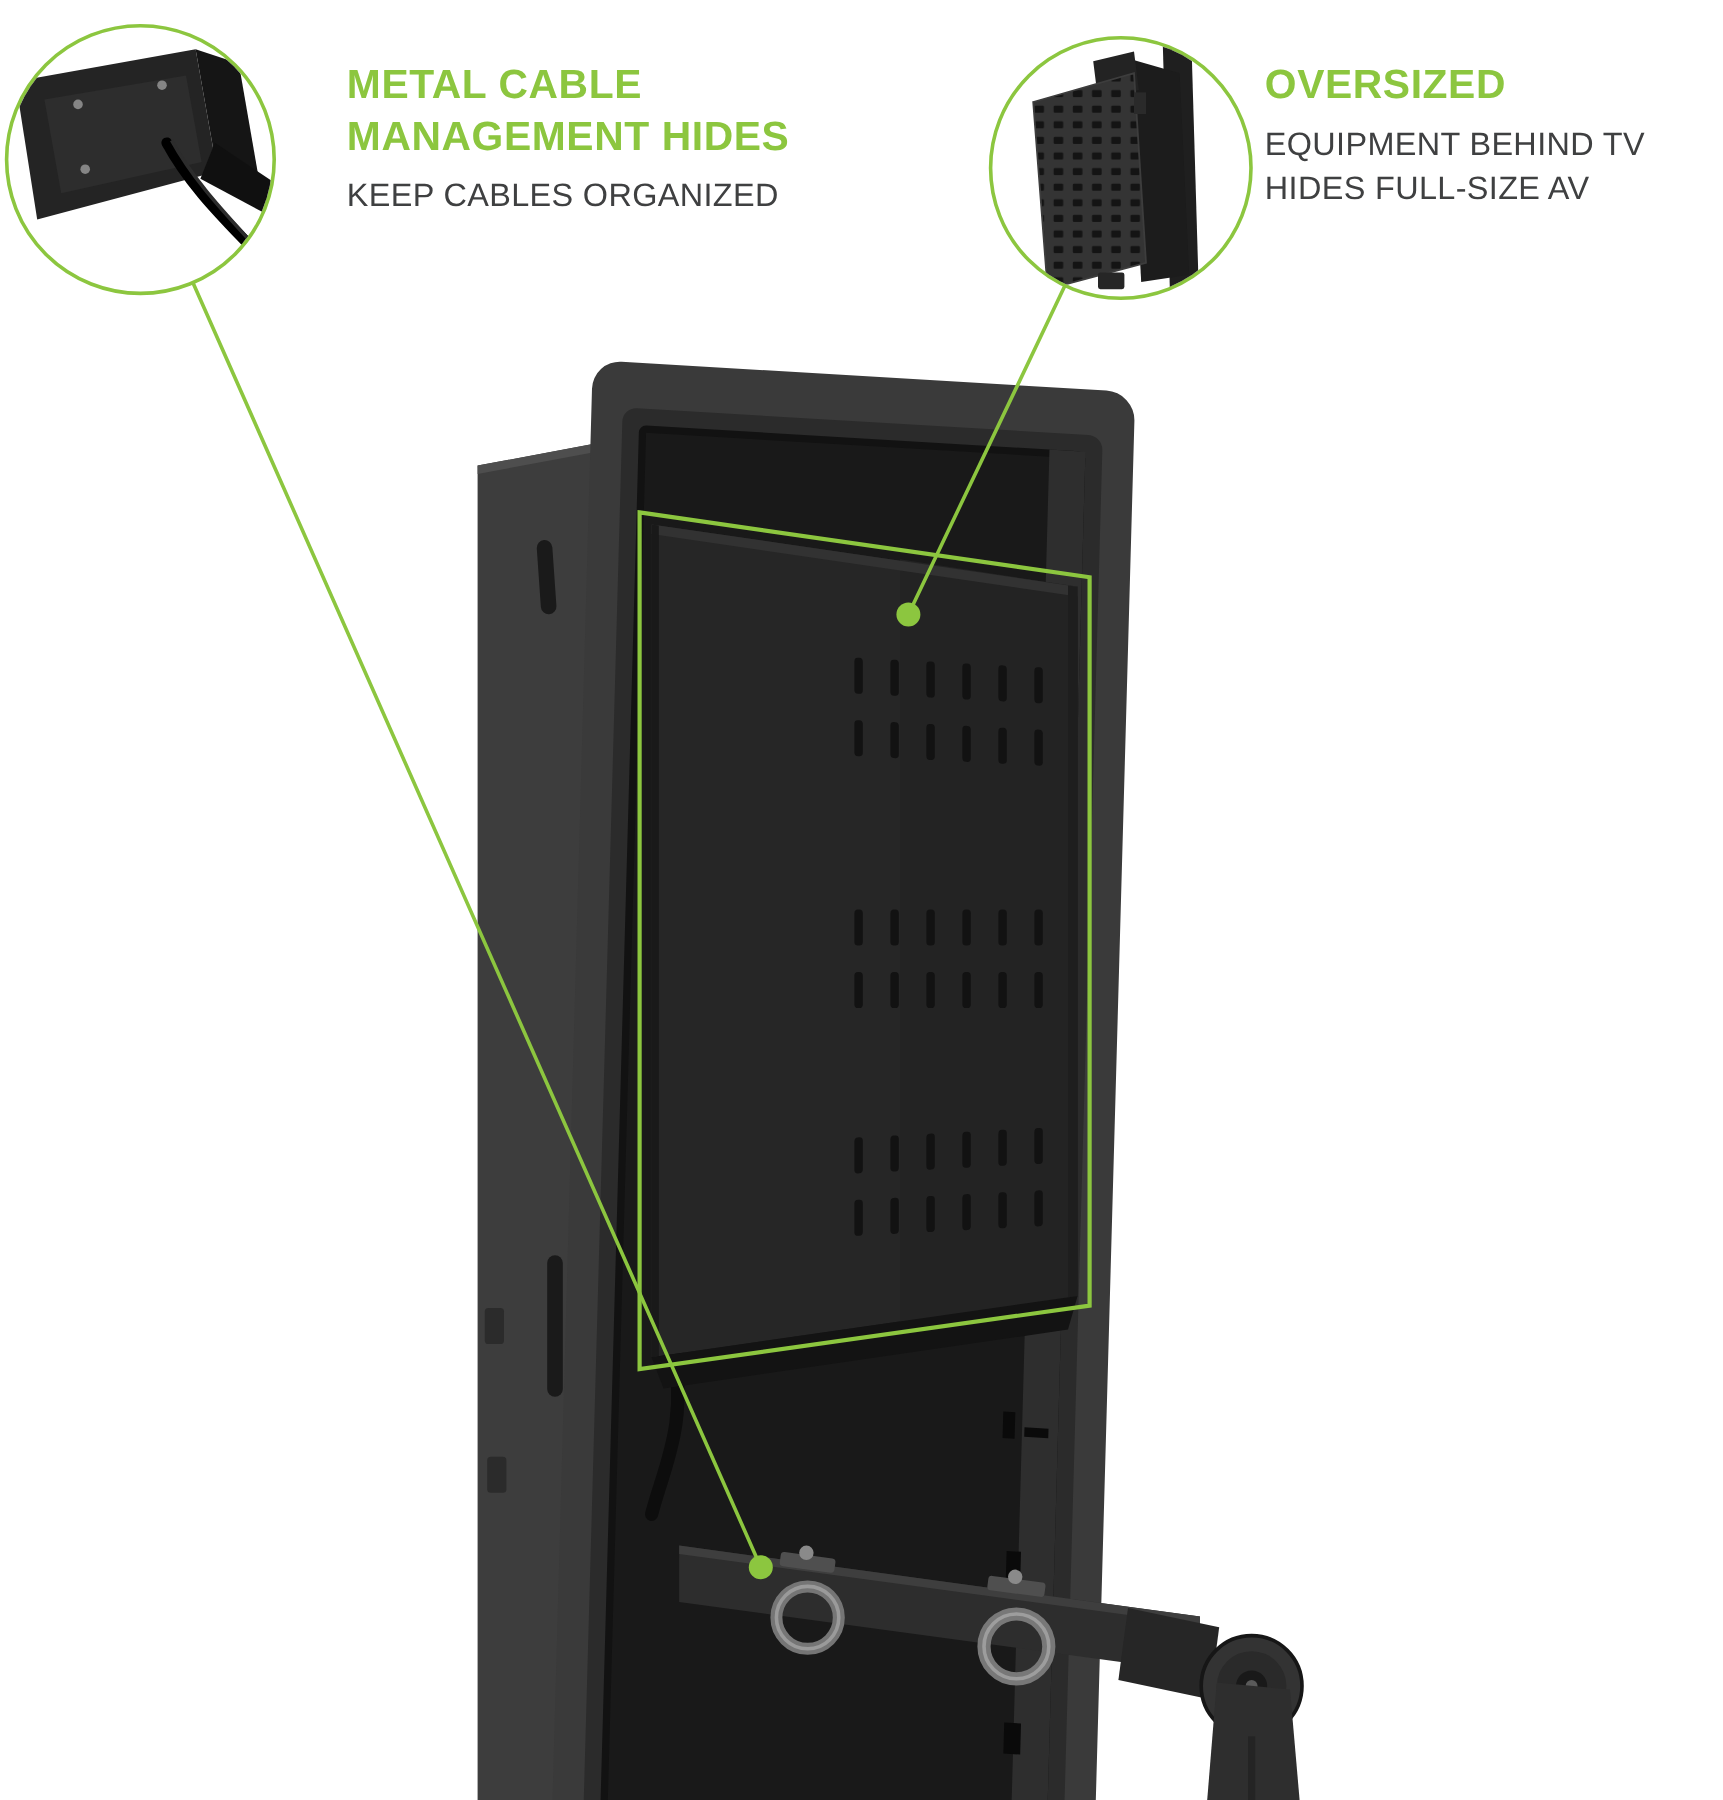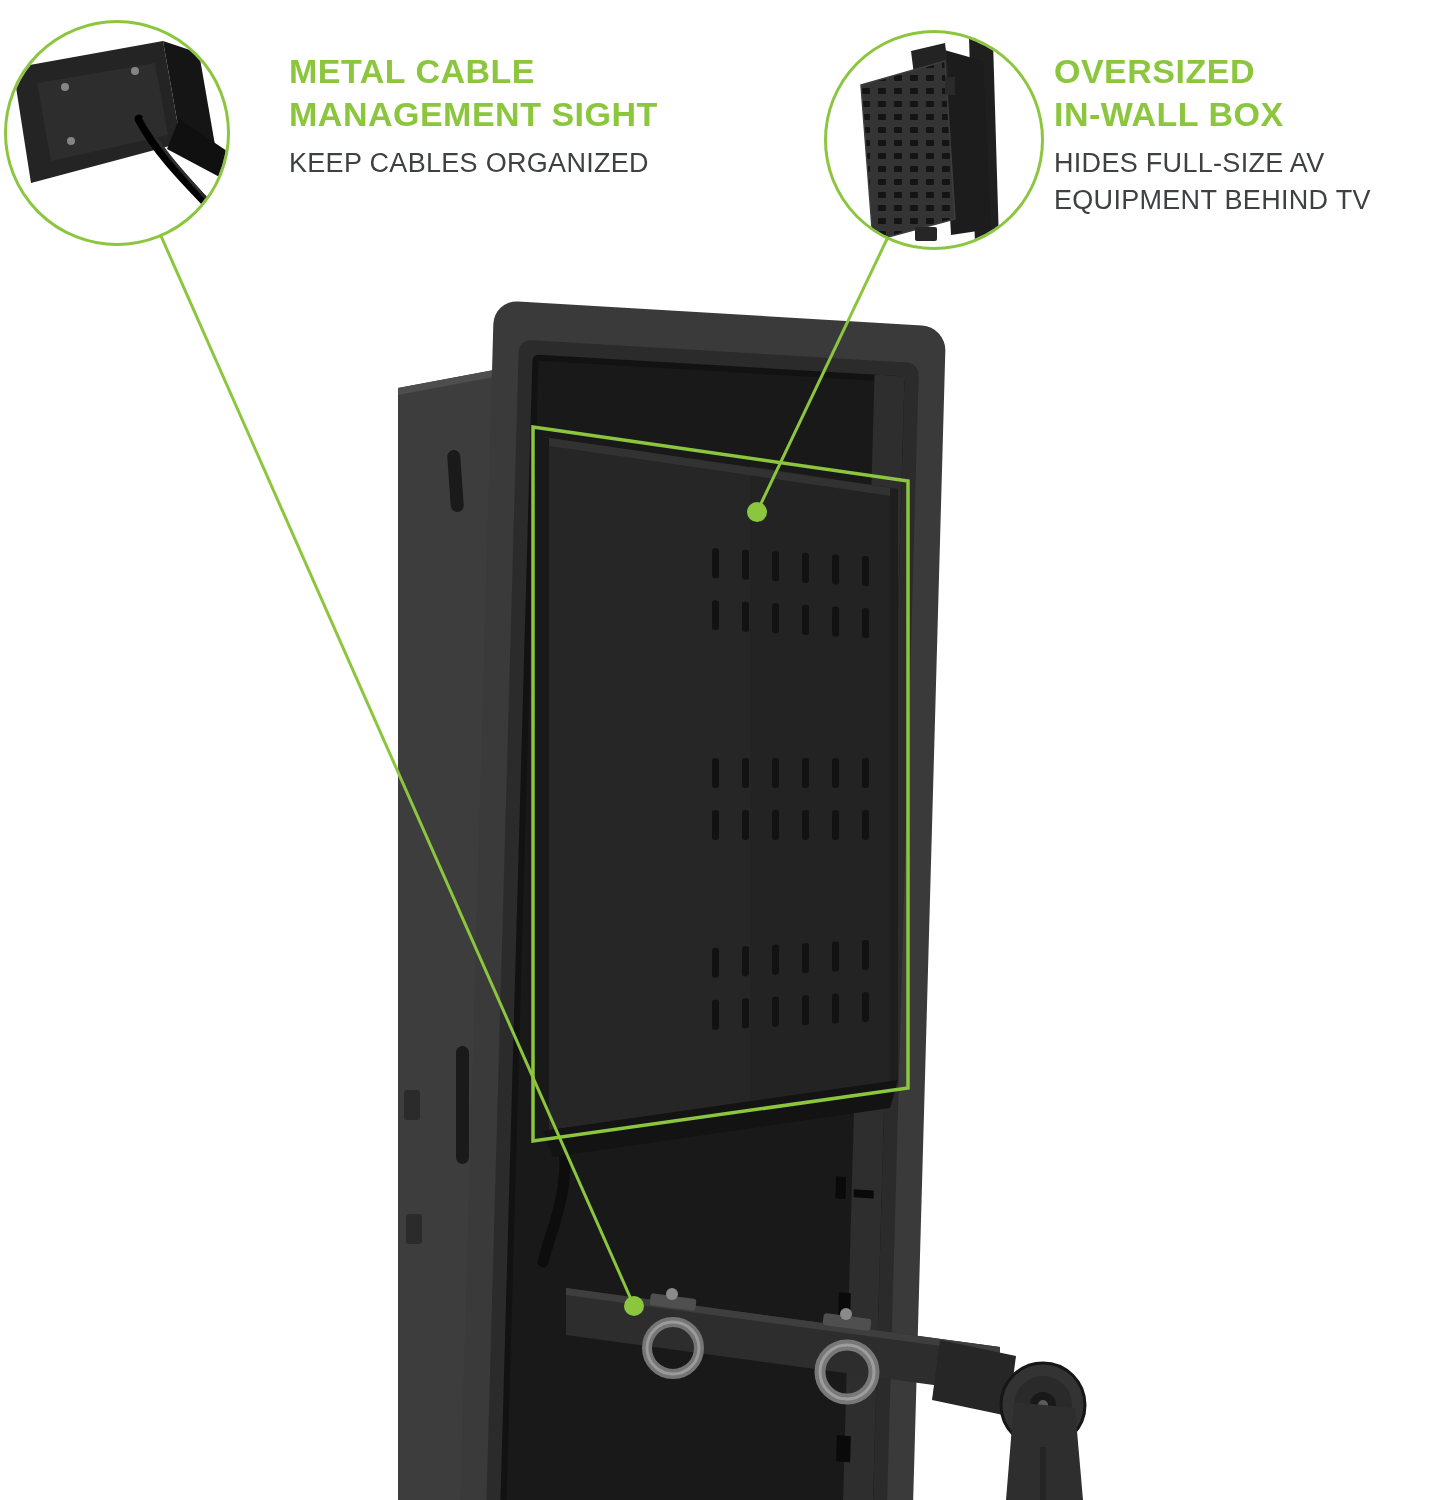--- a/index.html
+++ b/index.html
@@ -165,21 +165,21 @@
       <circle cx="134" cy="100" r="4" fill="#858585"></circle>
       <polygon points="172,96 220,128 220,158 160,126" fill="#101010"></polygon>
       <path d="M132,96 C156,140 192,170 218,200" stroke="#000000" stroke-width="9" fill="none" stroke-linecap="round"></path>
       <path d="M136,94 C158,134 190,164 214,192" stroke="#2c2c2c" stroke-width="3" fill="none"></path>
     </svg>
   </div>
 
   <div id="left-text" class="callout-text">
     <div class="callout-title">
       <span class="title-line">METAL CABLE</span>
-      <span class="title-line">MANAGEMENT SIGHT</span>
+      <span class="title-line">MANAGEMENT HIDES</span>
     </div>
     <div class="callout-desc">
       <span class="desc-line">KEEP CABLES ORGANIZED</span>
     </div>
   </div>
 
   <div id="right-circle" class="callout-circle">
     <svg width="214" height="214" viewBox="0 0 214 214" aria-hidden="true">
       <defs>
         <pattern id="mesh" width="16" height="13" patternUnits="userSpaceOnUse">
@@ -193,21 +193,20 @@
       <polygon points="34,52 118,28 128,186 46,208" fill="#333333"></polygon>
       <polygon points="34,52 118,28 128,186 46,208" fill="url(#mesh)" stroke="#3d3d3d" stroke-width="1.5"></polygon>
       <rect x="88" y="194" width="22" height="14" rx="2" fill="#262626"></rect>
       <rect x="118" y="44" width="10" height="18" fill="#2a2a2a"></rect>
     </svg>
   </div>
 
   <div id="right-text" class="callout-text">
     <div class="callout-title">
       <span class="title-line">OVERSIZED</span>
-      <span class="title-line">IN-WALL BOX</span>
     </div>
     <div class="callout-desc">
+      <span class="desc-line">EQUIPMENT BEHIND TV</span>
       <span class="desc-line">HIDES FULL-SIZE AV</span>
-      <span class="desc-line">EQUIPMENT BEHIND TV</span>
     </div>
   </div>
 
 </div>
 
 </body></html>

